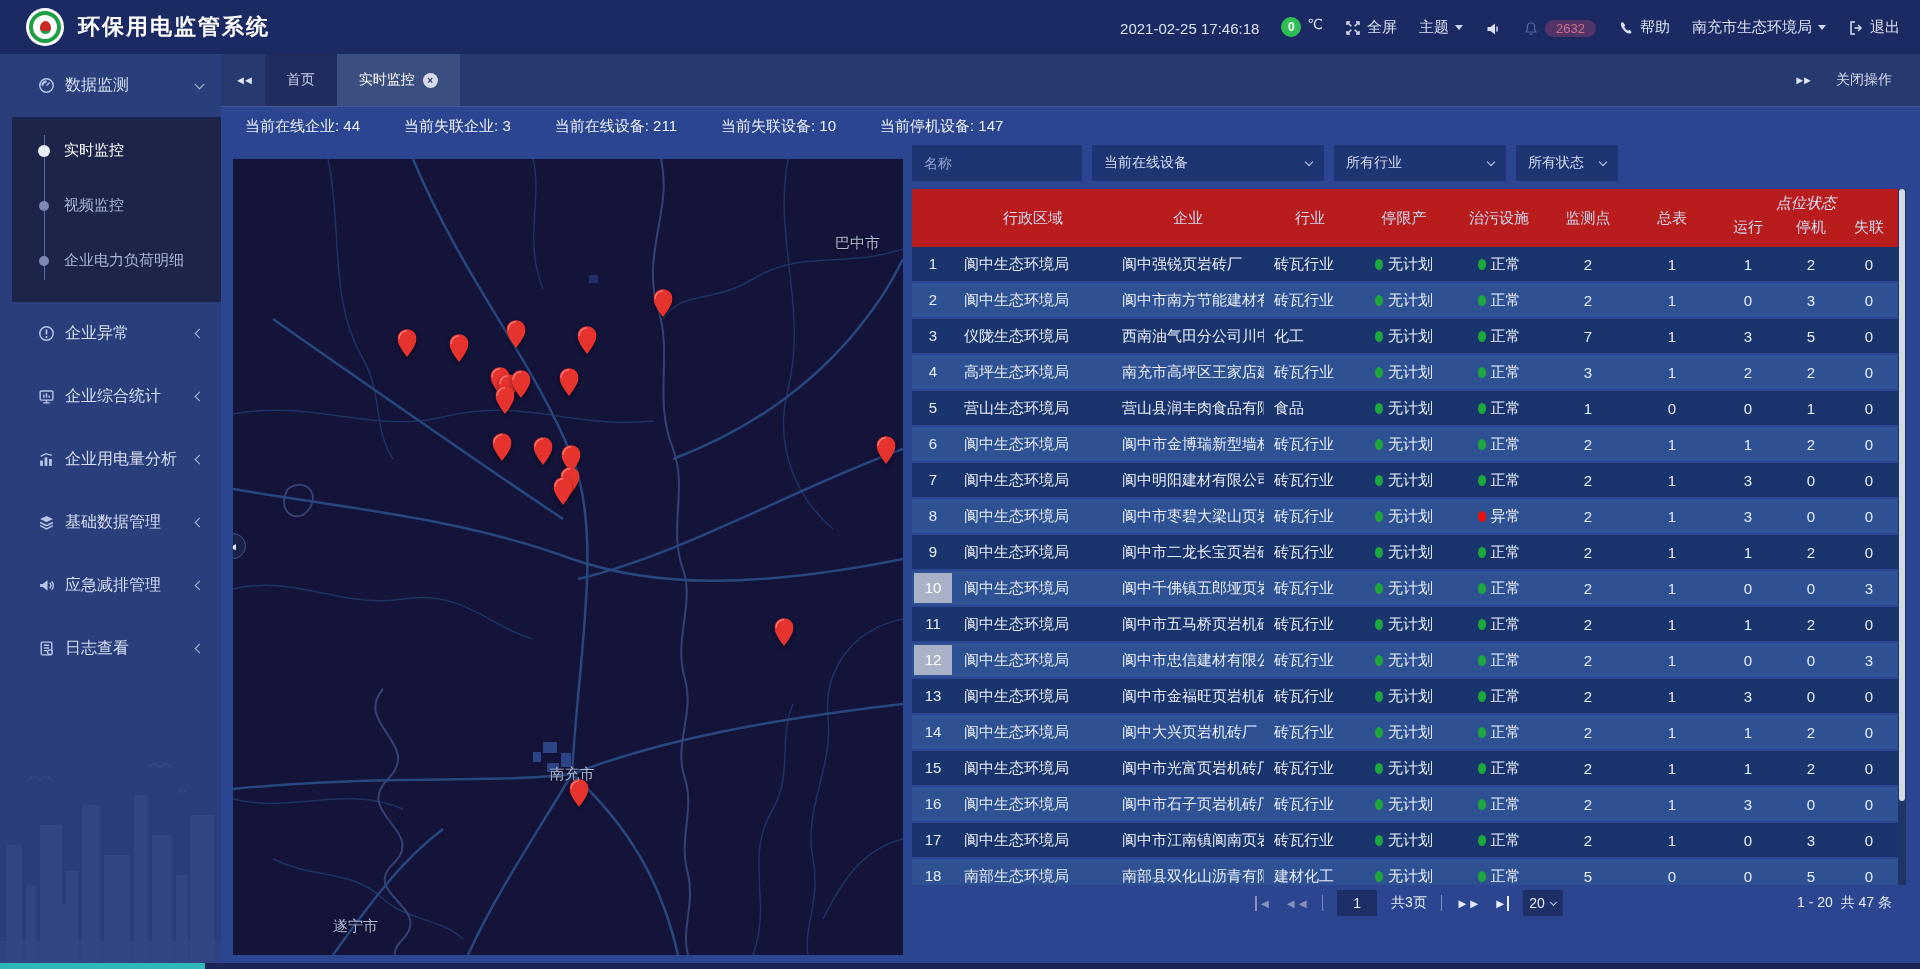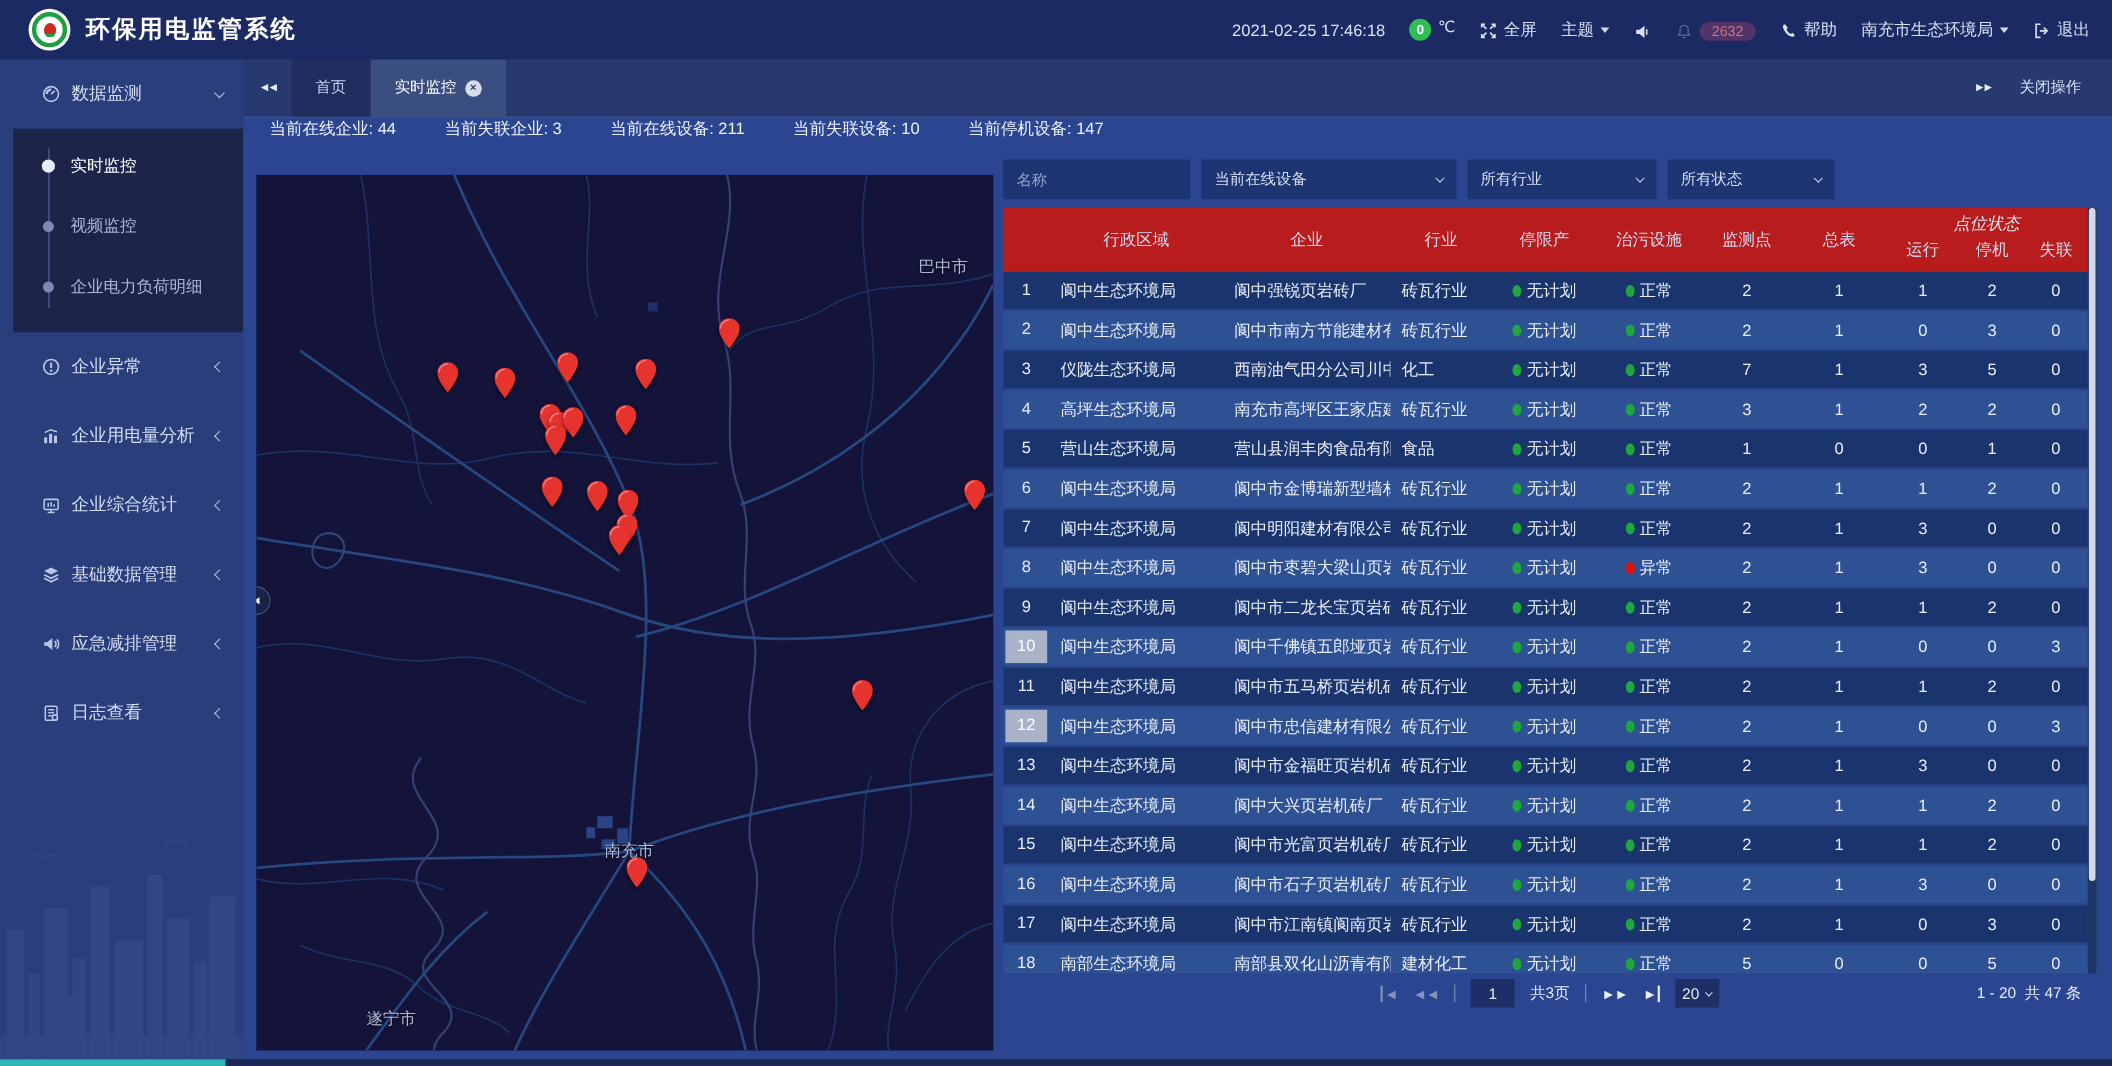--- a/index.html
+++ b/index.html
@@ -42,39 +42,39 @@
   
   .tabbar { position:absolute; left:221px; right:0; top:54px; height:53px; background:#27396F; border-bottom:1px solid #46589A; display:flex; align-items:flex-end; z-index:4; }
   .tab-arrow { font-size:11px; color:#E3E9F6; letter-spacing:-3px; padding:0 14px; height:52px; display:flex; align-items:center; cursor:pointer; }
   .tab { height:52px; display:flex; align-items:center; gap:8px; padding:0 22px; font-size:14px; color:#C8D2EC; background:#202D5E; cursor:pointer; }
   .tab.active { background:#3A4E80; color:#FFFFFF; }
   .tab-close { width:15px; height:15px; border-radius:50%; background:#D6DCEA; color:#2B3A6B; font-size:10px; line-height:15px; text-align:center; font-weight:bold; }
   .tabbar-right { margin-left:auto; display:flex; align-items:center; gap:26px; padding-right:28px; height:52px; }
   .close-ops { font-size:14px; color:#D5DEF2; cursor:pointer; }
 
   
-  .statsbar { position:absolute; left:221px; right:0; top:108px; height:37px; display:flex; gap:44px; padding-left:24px; font-size:15px; color:#EEF2FB; }
+  .statsbar { position:absolute; left:221px; right:0; top:108px; height:37px; display:flex; align-items:center; gap:44px; padding-left:24px; font-size:15px; color:#EEF2FB; }
   .stat { white-space:nowrap; }
 
   
   .map { position:absolute; left:233px; top:159px; width:670px; height:796px; background:#141339; overflow:hidden; }
   .map svg.roads { position:absolute; inset:0; width:100%; height:100%; }
   .city-label { position:absolute; transform:translate(-50%,-50%); font-size:15px; color:#AEB9D4; text-shadow:0 1px 2px rgba(0,0,0,.6); white-space:nowrap; }
   .pin { position:absolute; width:19px; height:28px; transform:translate(-50%,-100%); filter:drop-shadow(0 2px 2px rgba(0,0,0,.45)); cursor:pointer; }
   .pin svg { width:100%; height:100%; display:block; }
   .map-collapse { position:absolute; left:-13px; top:47%; width:26px; height:26px; border-radius:50%; background:#1A2347; border:1px solid #43538A; color:#E8EDF8; display:flex; align-items:center; justify-content:center; font-size:10px; cursor:pointer; z-index:6; }
 
   
   .panel { position:absolute; left:912px; top:145px; width:994px; height:776px; }
   .filters { position:absolute; top:0; left:0; right:0; height:36px; display:flex; gap:10px; }
   .f-input { width:170px; height:36px; background:#1E3574; border:none; outline:none; color:#D6DEF2; font-size:14px; padding:0 12px; font-family:inherit; }
   .f-input::placeholder { color:#93A3CC; }
   .f-select { height:36px; background:#1E3574; display:flex; align-items:center; justify-content:space-between; padding:0 12px; font-size:14px; color:#D6DEF2; cursor:pointer; }
   .f-select .chev { border-color:#C6D0EA; padding:2.5px; margin-top:-3px; }
-  .fs-region { width:232px; } .fs-industry { width:172px; } .fs-status { width:152px; }
+  .fs-region { width:232px; } .fs-industry { width:172px; } .fs-status { width:102px; }
 
   .tablewrap { position:absolute; top:44px; left:0; right:0; bottom:36px; overflow:hidden; }
   .scrollbar { position:absolute; right:0; top:0; bottom:0; width:8px; background:#1E3566; z-index:3; }
   .scroll-thumb { position:absolute; top:0; left:1px; width:6px; height:88%; background:#D3D9E6; border-radius:3px; }
 
   .grid { display:grid; grid-template-columns:42px 158px 152px 92px 96px 94px 84px 84px 68px 58px 58px; }
   .thead { background:#b91c1c; height:58px; color:#D0DBF2; font-size:15px; position:relative; margin-right:8px; }
   .thead .hc { display:flex; align-items:center; justify-content:center; grid-row:1 / span 2; }
   .thead { grid-template-rows:26px 32px; }
   .h-group { grid-column:9 / span 3; grid-row:1; display:flex; align-items:flex-end; justify-content:center; font-style:italic; padding-bottom:2px; color:#DFE7FA; }
@@ -216,39 +216,39 @@
             <circle cx="8" cy="8" r="6.3" stroke-width="1.4"></circle>
             <path d="M8 4.2 L8 9" stroke-width="1.6"></path>
             <circle cx="8" cy="11.3" r="1" fill="currentColor" stroke="none"></circle>
           </svg>
         </span>
     <span class="nav-label">企业异常</span>
     <i class="chev left"></i>
   </div>
       <div class="nav-group">
     <span class="nav-icon">
+          <svg viewBox="0 0 16 16" fill="none" stroke="currentColor" stroke-width="1.3">
+            <rect x="2" y="2.8" width="12" height="8.6" rx="1"></rect>
+            <path d="M5.5 6 L5.5 9.2 M8 5 L8 9.2 M10.5 7 L10.5 9.2"></path>
+            <path d="M8 11.4 L8 13.4 M5 14 L11 14"></path>
+          </svg>
+        </span>
+    <span class="nav-label">企业综合统计</span>
+    <i class="chev left"></i>
+  </div>
+      <div class="nav-group">
+    <span class="nav-icon">
           <svg viewBox="0 0 16 16">
             <rect x="2" y="9" width="2.6" height="5" fill="currentColor"></rect>
             <rect x="6.2" y="6" width="2.6" height="8" fill="currentColor"></rect>
             <rect x="10.4" y="7.5" width="2.6" height="6.5" fill="currentColor"></rect>
             <path d="M2.5 5 L7.5 2.5 13 4.2" stroke="currentColor" fill="none" stroke-width="1.2"></path>
           </svg>
         </span>
     <span class="nav-label">企业用电量分析</span>
-    <i class="chev left"></i>
-  </div>
-      <div class="nav-group">
-    <span class="nav-icon">
-          <svg viewBox="0 0 16 16" fill="none" stroke="currentColor" stroke-width="1.3">
-            <rect x="2" y="2.8" width="12" height="8.6" rx="1"></rect>
-            <path d="M5.5 6 L5.5 9.2 M8 5 L8 9.2 M10.5 7 L10.5 9.2"></path>
-            <path d="M8 11.4 L8 13.4 M5 14 L11 14"></path>
-          </svg>
-        </span>
-    <span class="nav-label">企业综合统计</span>
     <i class="chev left"></i>
   </div>
       <div class="nav-group">
     <span class="nav-icon">
           <svg viewBox="0 0 16 16">
             <path d="M8 1.8 L14 4.8 8 7.8 2 4.8 Z" fill="currentColor"></path>
             <path d="M2 8 L8 11 14 8" fill="none" stroke="currentColor" stroke-width="1.4"></path>
             <path d="M2 11 L8 14 14 11" fill="none" stroke="currentColor" stroke-width="1.4"></path>
           </svg>
         </span>

